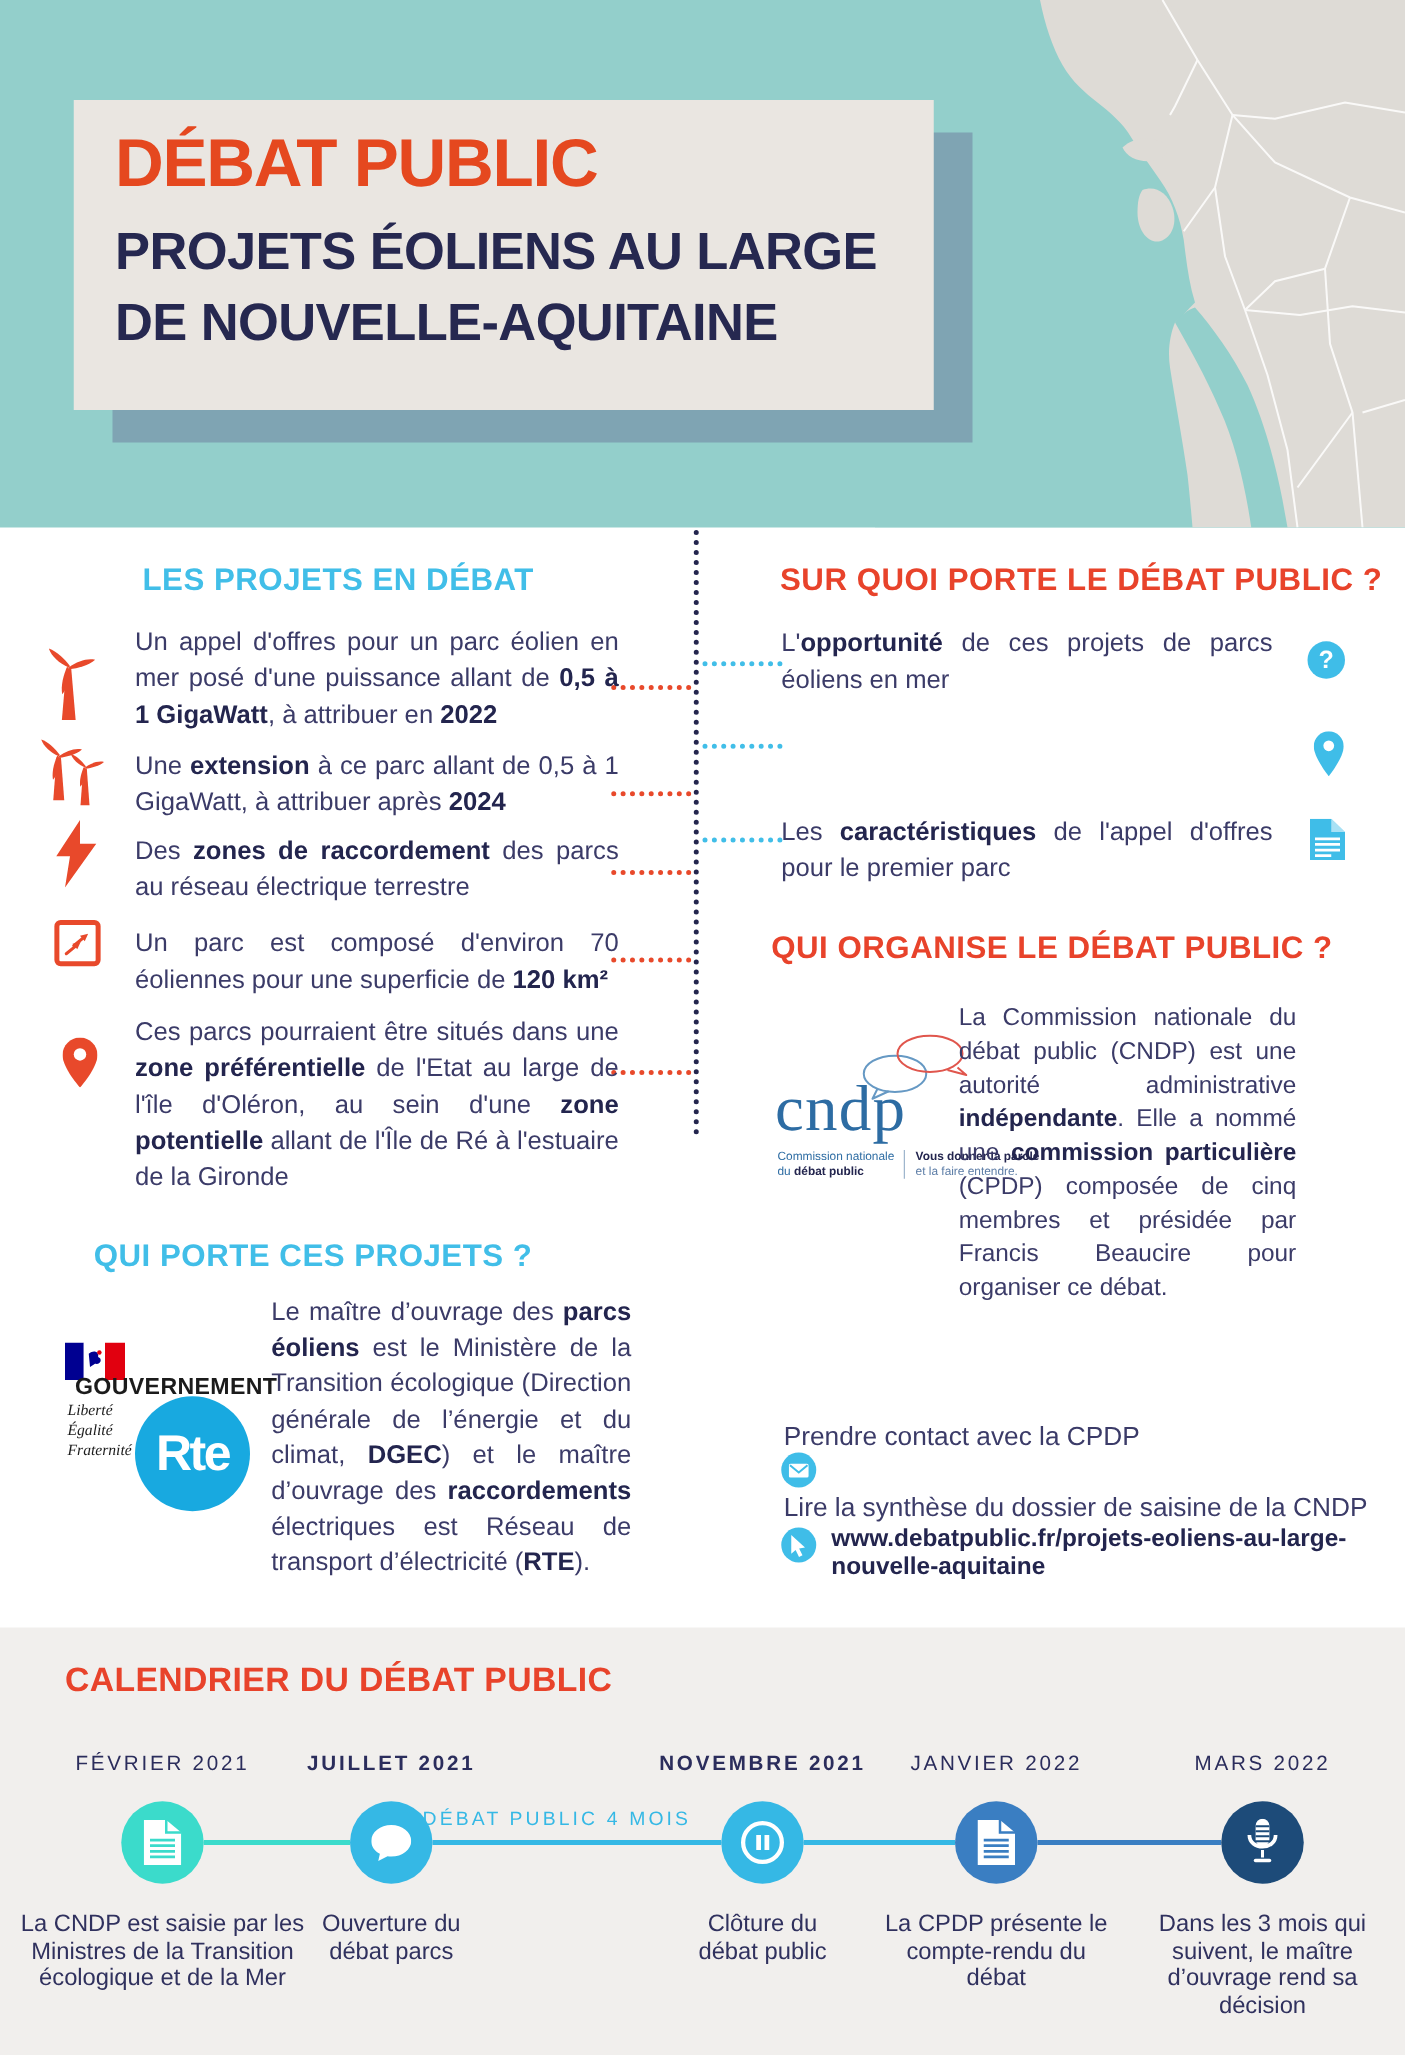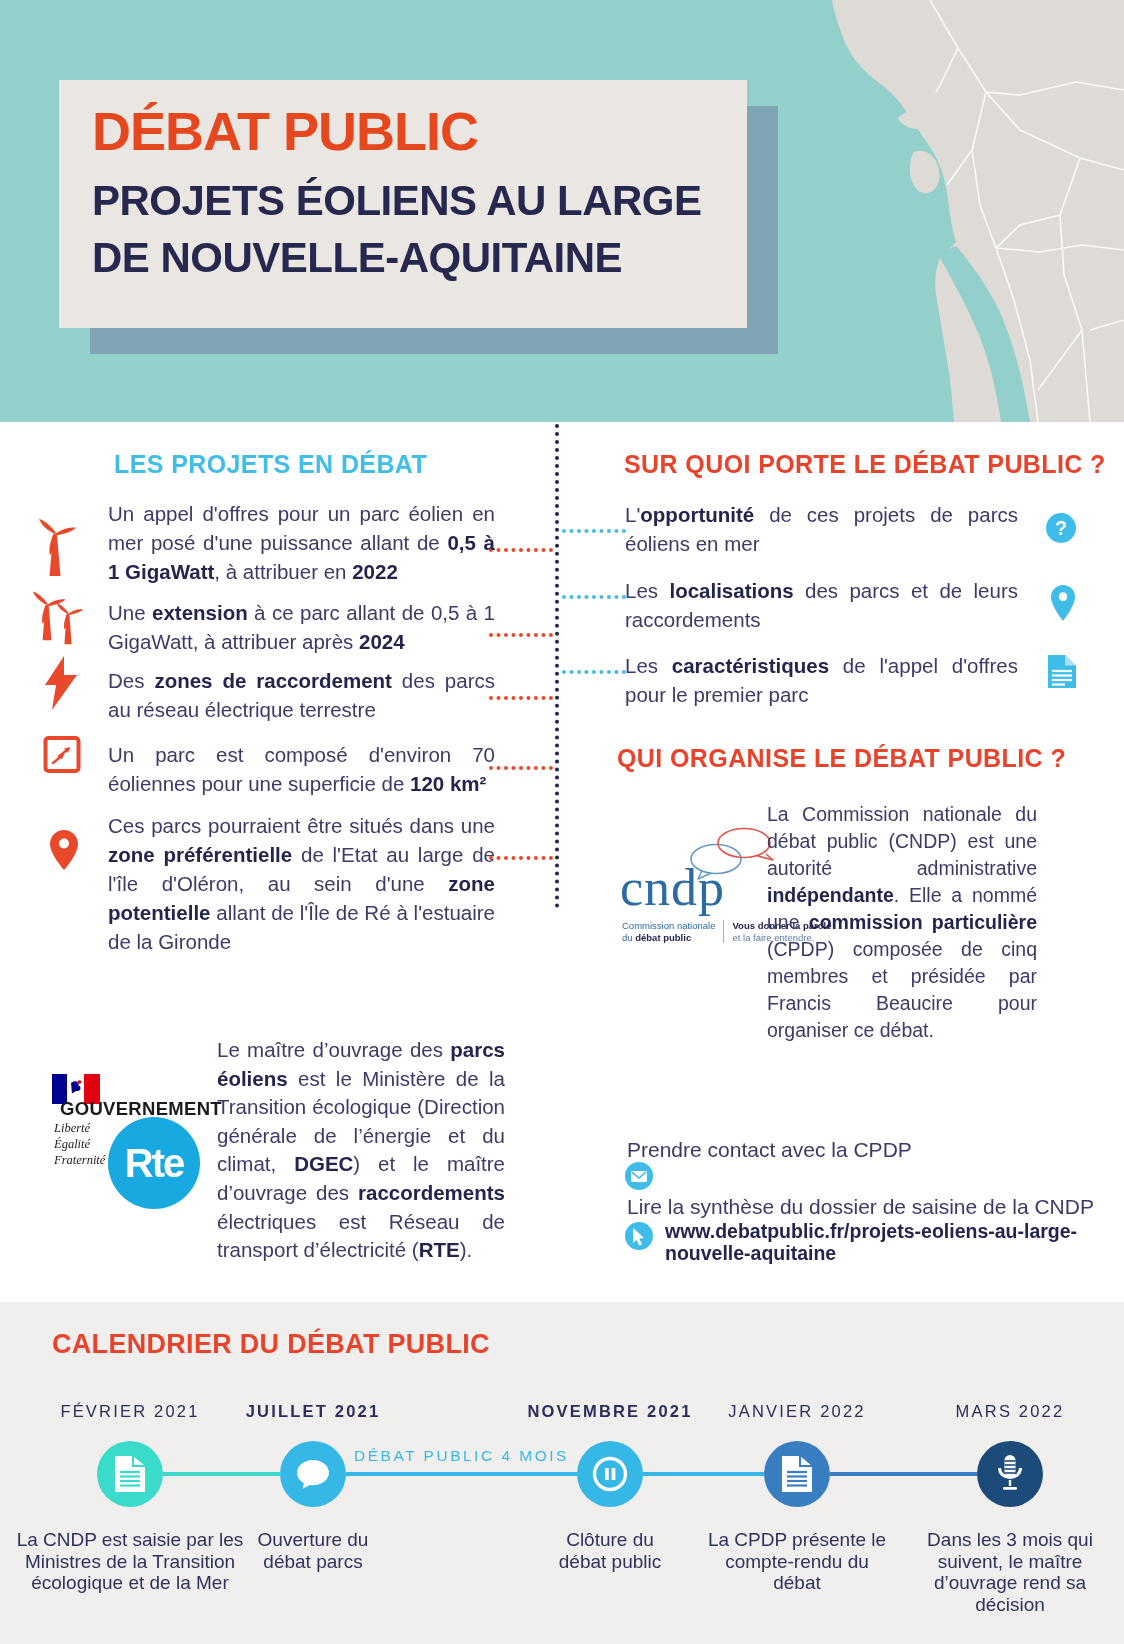--- a/index.html
+++ b/index.html
@@ -150,20 +150,21 @@
     </g>
   </svg>
   <div class="abs body-text rich" style="left:108px;top:740px;width:387px;"><span>Un parc est composé d'environ 70 éoliennes pour une superficie de </span><b>120 km²</b></div>
 
   <svg class="abs" style="left:50px;top:830px;" width="28" height="40" viewBox="0 0 28 40">
     <path d="M14,0 C6.3,0 0,6.3 0,14 C0,24.5 14,40 14,40 C14,40 28,24.5 28,14 C28,6.3 21.7,0 14,0 Z" fill="#e8492b"></path>
     <circle cx="14" cy="13.5" r="5" fill="#ffffff"></circle>
   </svg>
   <div class="abs body-text rich" style="left:108px;top:811px;width:387px;"><span>Ces parcs pourraient être situés dans une </span><b>zone préférentielle</b><span> de l'Etat au large de l'île d'Oléron, au sein d'une </span><b>zone potentielle</b><span> allant de l'Île de Ré à l'estuaire de la Gironde</span></div>
 
+  <div class="abs h-cyan" style="left:75px;top:991px;">QUI PORTE CES PROJETS ?</div>
 
   <svg class="abs" style="left:52px;top:1074px;" width="48" height="30" viewBox="0 0 48 30">
     <rect x="0" y="0" width="15" height="30" fill="#000091"></rect>
     <rect x="15" y="0" width="17" height="30" fill="#ffffff"></rect>
     <rect x="32" y="0" width="16" height="30" fill="#e1000f"></rect>
     <path d="M19,9 C23,5.5 27.5,7.5 26.5,11.5 C30,12.5 29,18 24,17 L20,19.5 Z" fill="#000091"></path>
     <circle cx="27.5" cy="8" r="1.8" fill="#e1000f"></circle>
   </svg>
   <div class="abs gov-title" style="left:60px;top:1098px;text-align:right;">GOUVERNEMENT</div>
   <div class="abs gov-motto" style="left:54px;top:1120px;">Liberté
@@ -174,21 +175,20 @@
   </div>
   <div class="abs body-text rich" style="left:217px;top:1036px;width:288px;line-height:28.6px;"><span>Le maître d’ouvrage des </span><b>parcs éoliens</b><span> est le Ministère de la Transition écologique (Direction générale de l’énergie et du climat, </span><b>DGEC</b><span>) et le maître d’ouvrage des </span><b>raccordements</b><span> électriques est Réseau de transport d’électricité (</span><b>RTE</b><span>).</span></div>
 
   <div class="abs h-orange" style="left:624px;top:450px;">SUR QUOI PORTE LE DÉBAT PUBLIC ?</div>
 
   <div class="abs body-text rich" style="left:625px;top:500px;width:393px;"><span>L'</span><b>opportunité</b><span> de ces projets de parcs éoliens en mer</span></div>
   <div class="abs circle-cyan" style="left:1046px;top:513px;width:30px;height:30px;">
       <span class="qmark">?</span>
     </div>
 
-  <div class="abs body-text rich" style="left:625px;top:576px;width:393px;"><span>Les </span><b>localisations</b><span> des parcs et de leurs raccordements</span></div>
   <svg class="abs" style="left:1051px;top:585px;" width="24" height="36" viewBox="0 0 24 36">
     <path d="M12,0 C5.4,0 0,5.4 0,12 C0,21 12,36 12,36 C12,36 24,21 24,12 C24,5.4 18.6,0 12,0 Z" fill="#3fbde8"></path>
     <circle cx="12" cy="11.6" r="4.3" fill="#ffffff"></circle>
   </svg>
 
   <div class="abs body-text rich" style="left:625px;top:651px;width:393px;"><span>Les </span><b>caractéristiques</b><span> de l'appel d'offres pour le premier parc</span></div>
   <svg class="abs" style="left:1048px;top:655px;" width="28" height="33" viewBox="0 0 28 33">
     <path d="M0,0 L17,0 L28,10.5 L28,33 L0,33 Z" fill="#3fbde8"></path>
     <path d="M17,0 L28,10.5 L17,10.5 Z" fill="#ffffff" opacity="0.55"></path>
     <g stroke="#ffffff" stroke-width="2.2">
@@ -241,21 +241,21 @@
   <div class="abs tl-date" style="left:20px;top:1402px;width:220px;">FÉVRIER 2021</div>
   <div class="abs tl-date bold" style="left:203px;top:1402px;width:220px;">JUILLET 2021</div>
   <div class="abs tl-date bold" style="left:500px;top:1402px;width:220px;">NOVEMBRE 2021</div>
   <div class="abs tl-date" style="left:687px;top:1402px;width:220px;">JANVIER 2022</div>
   <div class="abs tl-date" style="left:900px;top:1402px;width:220px;">MARS 2022</div>
 
   <div class="abs tl-seg" style="left: 163px; top: 1472px; width: 117px; background-color: rgb(59, 219, 203);"></div>
   <div class="abs tl-seg" style="left: 346px; top: 1472px; width: 231px; background-color: rgb(53, 184, 229);"></div>
   <div class="abs tl-seg" style="left: 643px; top: 1472px; width: 121px; background-color: rgb(53, 184, 229);"></div>
   <div class="abs tl-seg" style="left: 830px; top: 1472px; width: 147px; background-color: rgb(58, 126, 194);"></div>
-  <div class="abs tl-duration" style="left:346px;top:1447px;width:231px;">DÉBAT PUBLIC 4 MOIS</div>
+  <div class="abs tl-duration" style="left:330px;top:1447px;width:231px;">DÉBAT PUBLIC 4 MOIS</div>
 
   <div class="abs tl-circle" style="left: 97px; top: 1441px; background-color: rgb(59, 219, 203);">
     <svg width="30" height="36" viewBox="0 0 30 36">
       <path d="M0,0 L18,0 L30,10 L30,36 L0,36 Z" fill="#ffffff"></path>
       <path d="M18,0 L18,10 L30,10" stroke="#3bdbcb" stroke-width="2" fill="none"></path>
       <g stroke="#3bdbcb" stroke-width="2.2">
         <path d="M5,16 L25,16"></path>
           <path d="M5,20.5 L25,20.5"></path>
           <path d="M5,25 L25,25"></path>
           <path d="M5,29.5 L25,29.5"></path>

